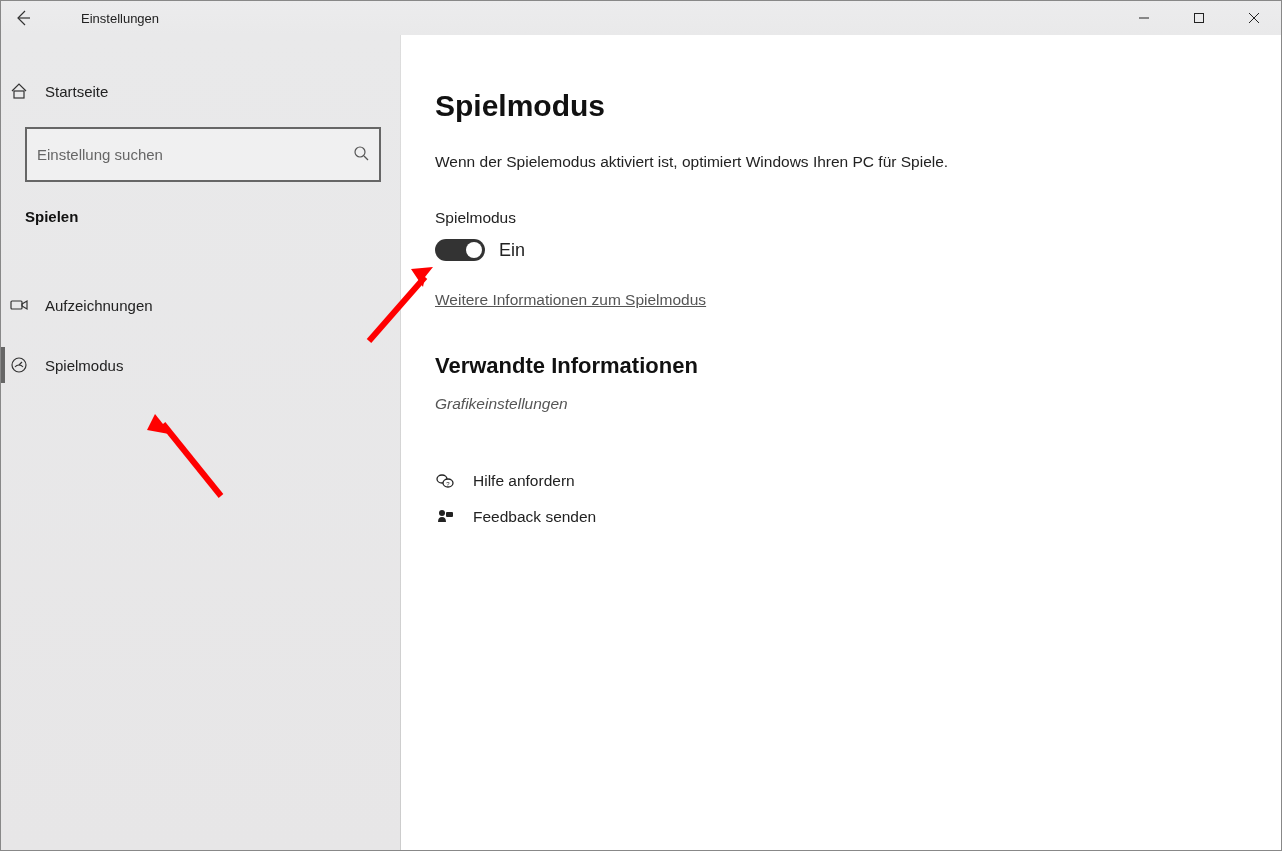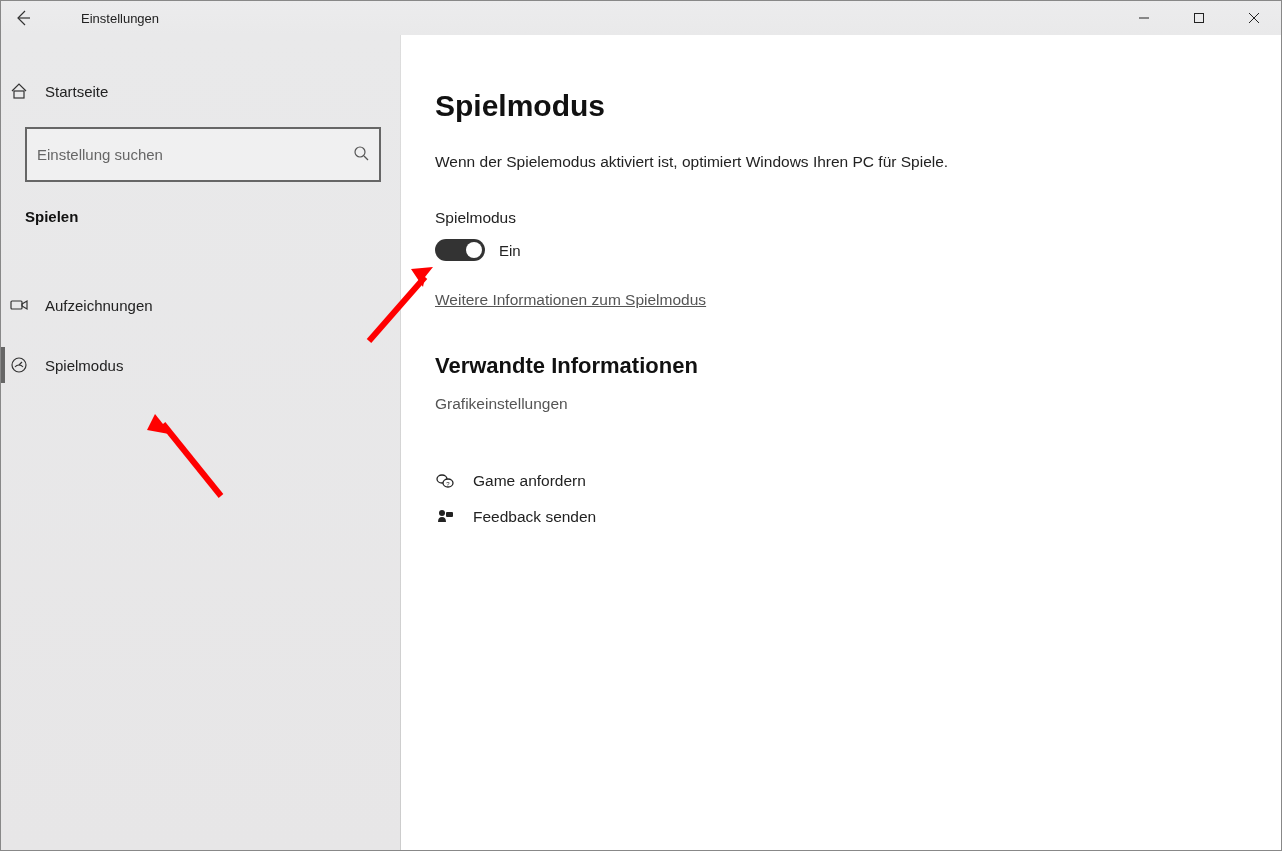--- a/index.html
+++ b/index.html
@@ -29,26 +29,26 @@
   .nav-item .label { font-size: 15px; }
 
   .main { flex: 1; background: #fff; padding: 54px 34px 0 34px; overflow: auto; position: relative; }
   .page-title { font-size: 30px; font-weight: 600; color: #111; margin-bottom: 28px; }
   .desc { font-size: 15.5px; color: #222; max-width: 540px; line-height: 1.45; margin-bottom: 36px; }
   .section-label { font-size: 15.5px; color: #222; margin-bottom: 12px; }
 
   .toggle-row { display: flex; align-items: center; gap: 14px; margin-bottom: 30px; }
   .toggle { width: 50px; height: 22px; border-radius: 11px; background: #333; position: relative; }
   .toggle .knob { position: absolute; right: 3px; top: 3px; width: 16px; height: 16px; background: #fff; border-radius: 50%; }
-  .toggle-state { font-size: 15px; color: #222; }
+  .toggle-state { font-size: 18px; color: #222; }
 
   .link-text { font-size: 15.5px; color: #555; margin-bottom: 44px; display: inline-block; text-decoration: underline; }
 
   .related-hdr { font-size: 22px; font-weight: 600; color: #111; margin-bottom: 16px; }
-  .related-link { font-size: 15.5px; color: #555; margin-bottom: 50px; display: inline-block; }
+  .related-link { font-size: 15.5px; color: #555; margin-bottom: 50px; display: inline-block; font-style: italic; }
 
   .help-row { display: flex; align-items: center; gap: 18px; padding: 8px 0; font-size: 15.5px; color: #222; }
   .help-row .hicon { width: 20px; height: 20px; display:flex; align-items:center; justify-content:center; }
 
   
   .arrow { position: absolute; pointer-events: none; }
   .arrow svg polyline { stroke: #ff0000; stroke-width: 6; fill: none; }
   .arrow svg polygon { fill: #ff0000; }
 </style>
 </head>
@@ -152,21 +152,21 @@
     <a class="related-link">Grafikeinstellungen</a>
 
     <div class="help-row">
       <span class="hicon">
         <svg width="18" height="18" viewBox="0 0 18 18">
             <ellipse cx="6" cy="7" rx="5" ry="4" stroke="#222" stroke-width="1.3" fill="none"></ellipse>
             <ellipse cx="12" cy="11" rx="5" ry="4" stroke="#222" stroke-width="1.3" fill="#fff"></ellipse>
             <text x="12" y="13.5" font-size="6" text-anchor="middle" fill="#222">?</text>
           </svg>
       </span>
-      <span>Game anfordern</span>
+      <span>Hilfe anfordern</span>
     </div>
     <div class="help-row">
       <span class="hicon">
         <svg width="18" height="18" viewBox="0 0 18 18">
             <circle cx="6" cy="5" r="3" fill="#222"></circle>
             <path d="M2 14 Q2 9 6 9 Q10 9 10 14 Z" fill="#222"></path>
             <rect x="10" y="4" width="7" height="5" rx="1" fill="#222"></rect>
           </svg>
       </span>
       <span>Feedback senden</span>

